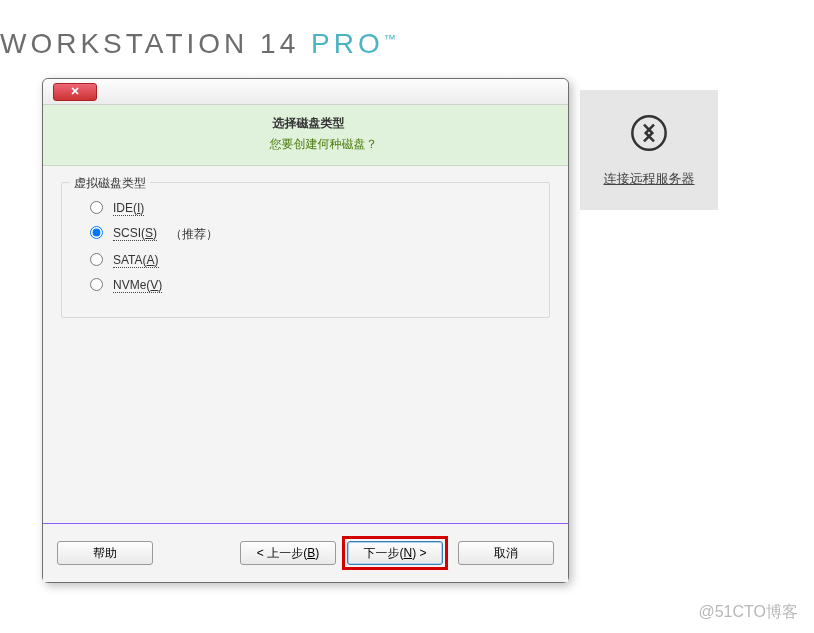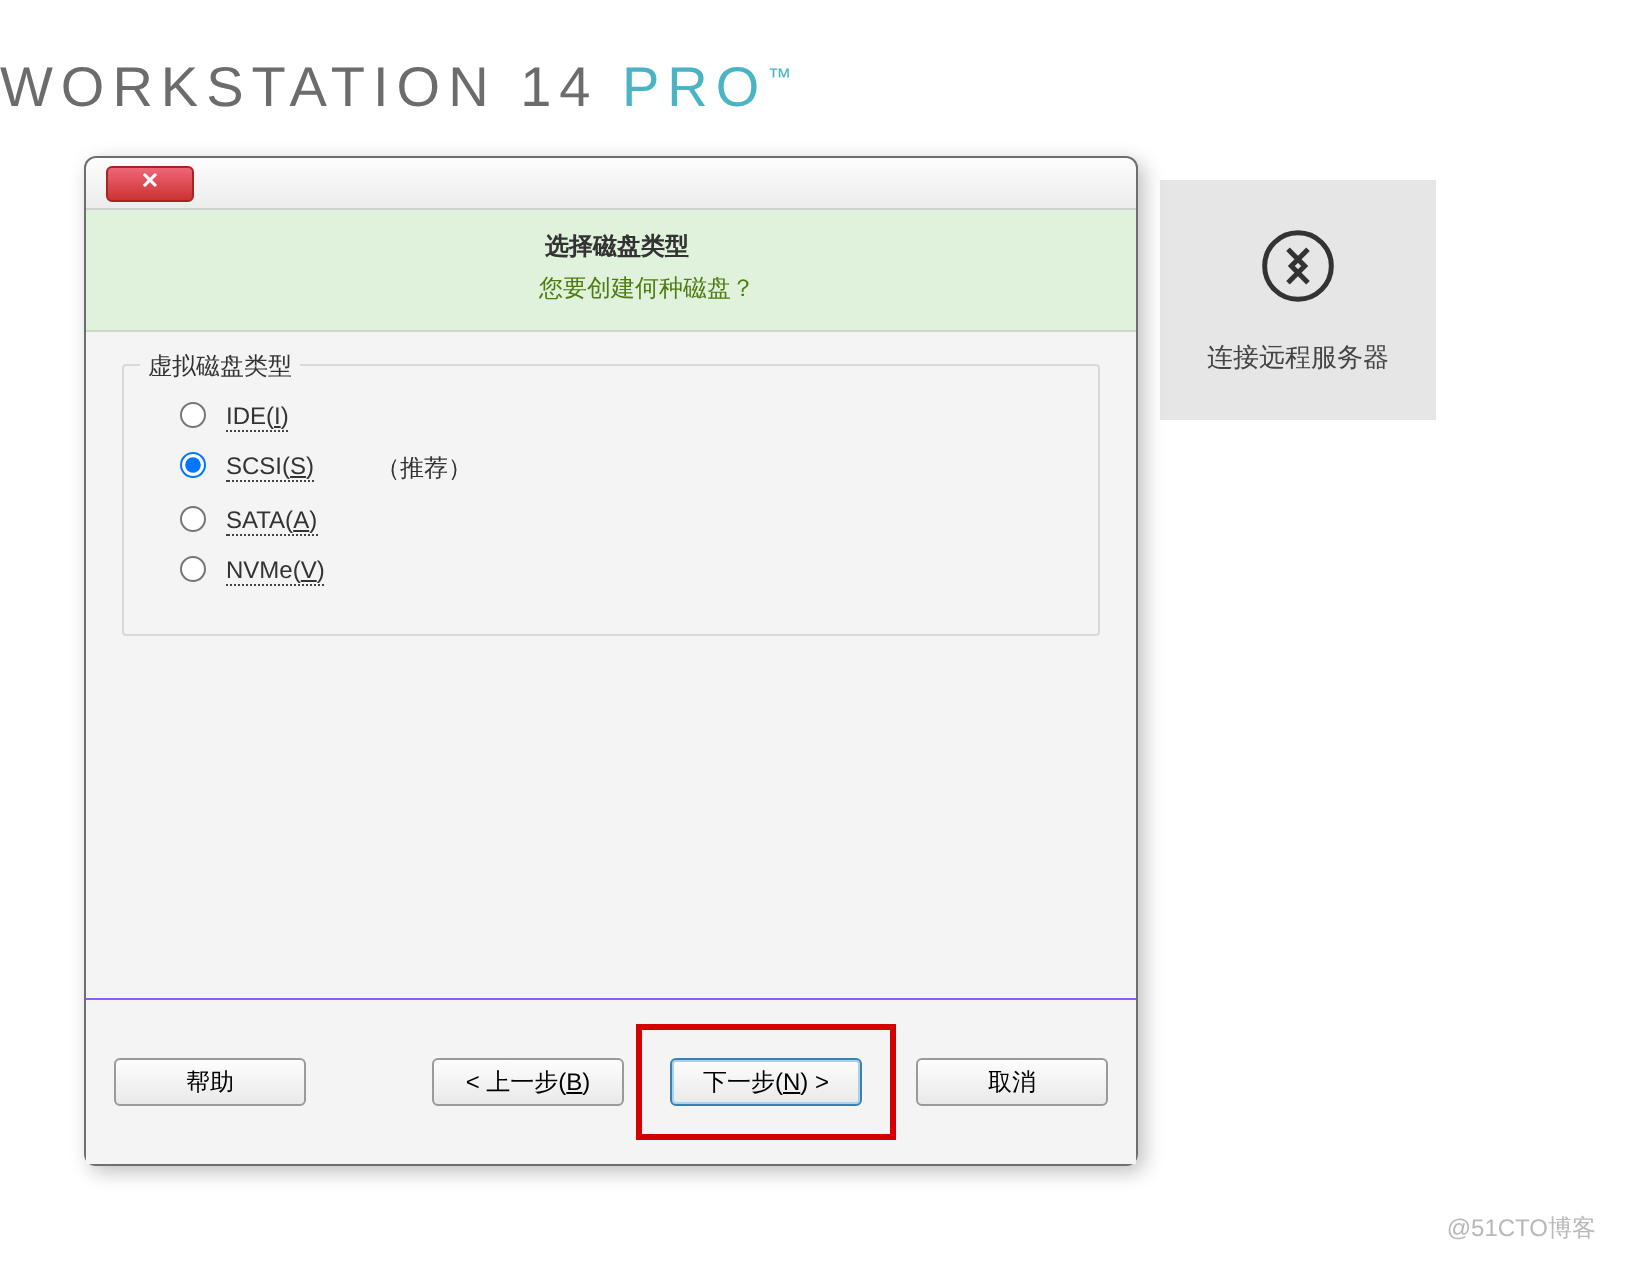--- a/index.html
+++ b/index.html
@@ -26,20 +26,21 @@
     .remote-tile {
       position: absolute;
       top: 90px; left: 580px;
       width: 138px; height: 120px;
       background: #e6e6e6;
       display: flex; flex-direction: column;
       align-items: center; justify-content: center;
       gap: 14px;
       font-size: 13px;
       color: #444;
+      text-decoration: underline;
     }
     .remote-tile svg { width: 40px; height: 40px; }
     .dialog {
       position: absolute;
       top: 78px; left: 42px;
       width: 527px; height: 505px;
       background: #f2f2f2;
       border: 1px solid #6e6e6e;
       border-radius: 6px;
       box-shadow: 3px 3px 10px rgba(0,0,0,0.25), 0 0 0 1px #fff inset;
@@ -90,21 +91,21 @@
       background: #f4f4f4; padding: 0 4px;
       font-size: 12px;
     }
     .radio-row {
       display: flex; align-items: flex-start;
       margin: 6px 0 10px 8px;
       gap: 6px;
     }
     .radio-row input[type=radio]{ margin-right:4px; }
     .radio-row .dotted { border-bottom: 1px dotted #444; }
-    .radio-row .hint { margin-left: 25px; }
+    .radio-row .hint { margin-left: 7px; }
     .footer {
       padding: 12px 14px;
       display: flex; align-items: center;
       background: #f4f4f4;
       border-top: 1px solid #8b5cf6;
     }
     .btn {
       min-width: 96px; height: 24px;
       background: linear-gradient(#fdfdfd,#e9e9e9);
       border: 1px solid #9a9a9a;
@@ -114,29 +115,29 @@
       padding: 0 10px;
       font-family: inherit;
     }
     .btn.default {
       border-color: #3c7fb1;
       box-shadow: 0 0 0 1px #a7d3f0 inset;
     }
     .spacer { flex: 1; }
     .highlight-next {
       border: 3px solid #d40000;
-      padding: 14px;
+      padding: 2px;
       display: inline-flex;
     }
     .ul { text-decoration: underline; }
     .watermark {
       position: absolute;
       right: 16px; bottom: 10px;
       color: #b8b8b8;
-      font-size: 12px;
+      font-size: 16px;
     }
   </style>
 </head>
 <body>
 
 <div class="brand">
   <span>WORKSTATION 14 </span><span class="pro">PRO</span><span class="tm pro">™</span>
 </div>
 
 <div class="remote-tile">

